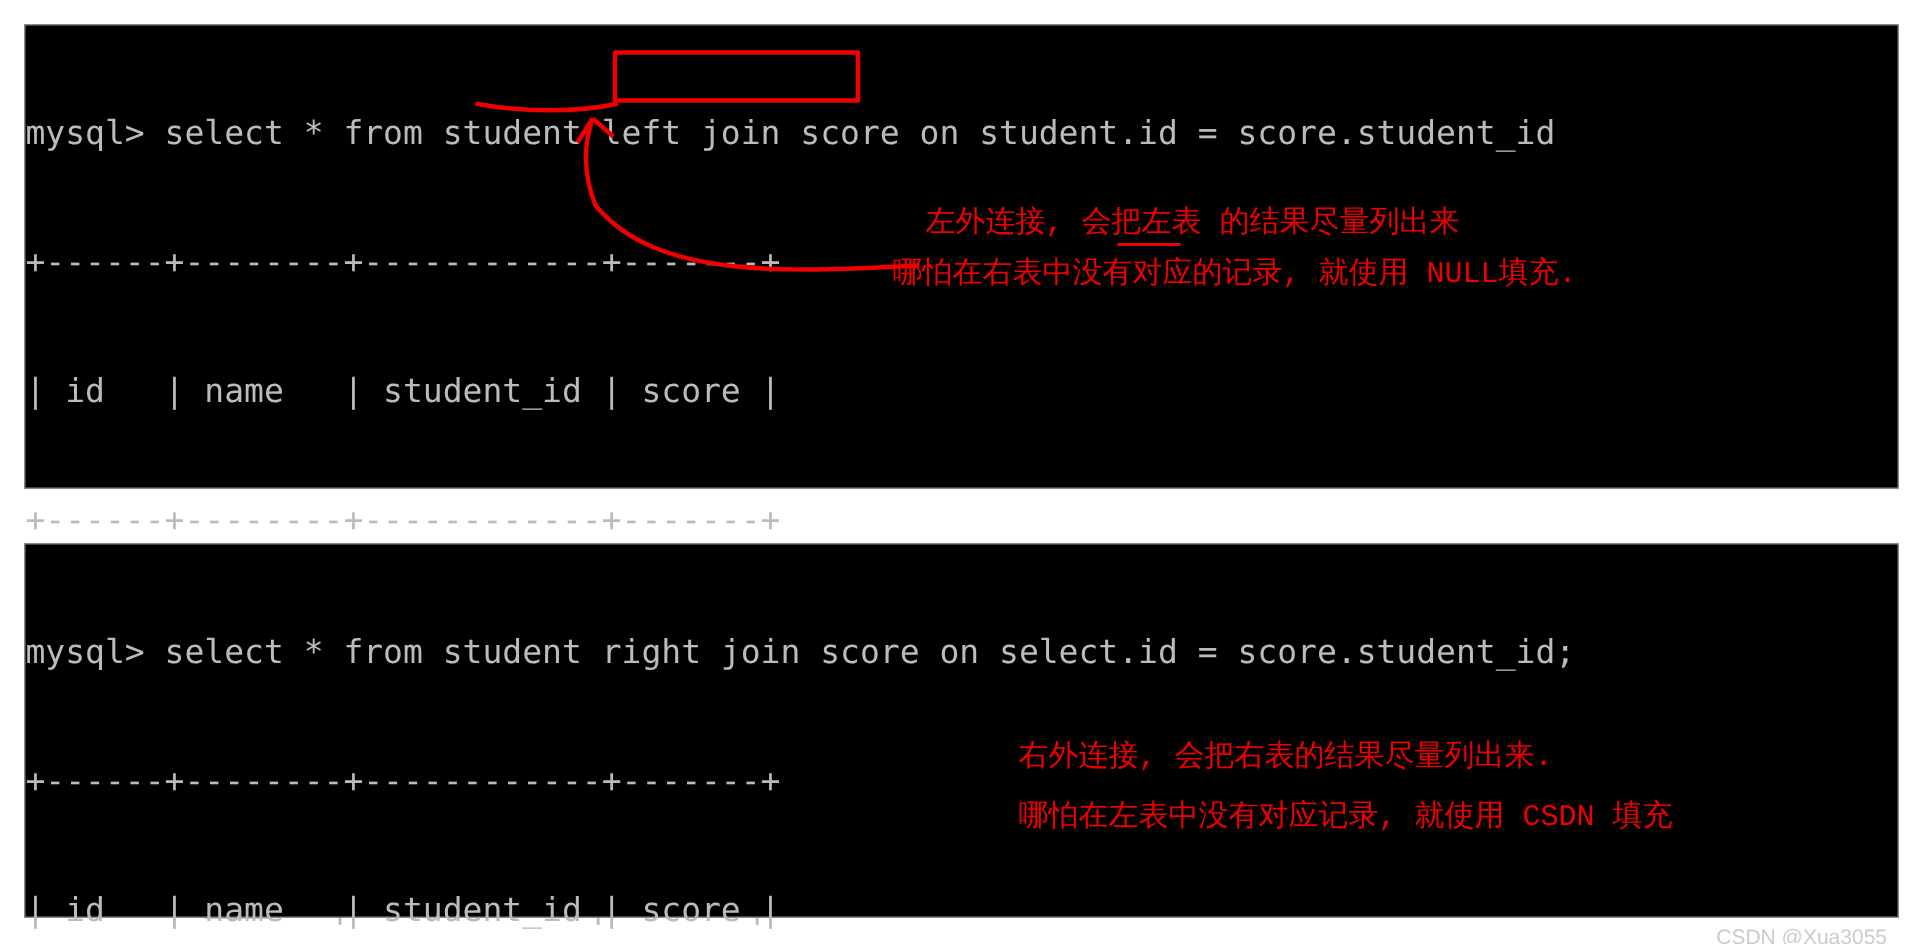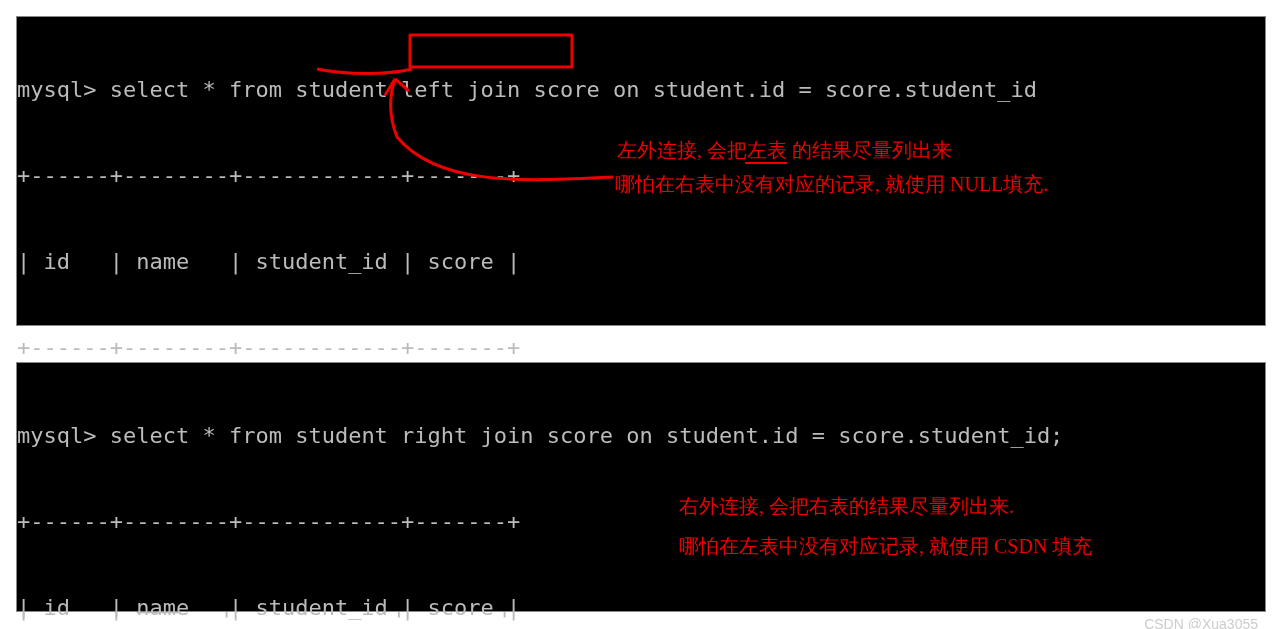--- a/index.html
+++ b/index.html
@@ -16,21 +16,21 @@
     color:#bbb;
     padding:2px 0 6px 0;
     white-space:pre;
     line-height:1.3;
     position:relative;
     border:1px solid #888;
   }
   .term .line{display:block;}
   .ann{
     color:#e00;
-    font-family:Liberation Serif, serif;
+    font-family:Liberation Mono, monospace;
     font-size:20px;
     position:absolute;
     white-space:nowrap;
   }
   svg.overlay{
     position:absolute;
     left:0;top:0;
     pointer-events:none;
   }
   .gap{height:36px;}
@@ -51,41 +51,41 @@
   <span class="line">| id   | name   | student_id | score |</span>
   <span class="line">+------+--------+------------+-------+</span>
   <span class="line">|    1 | 张三   |          1 |    90 |</span>
   <span class="line">|    2 | 李四   |          2 |    80 |</span>
   <span class="line">|    3 | 王五   |       NULL |  NULL |</span>
   
   
 
   
   <div class="ann" style="left:600px; top:120px;">左外连接, 会把左表 的结果尽量列出来</div>
-  <div class="ann" style="left:598px; top:154px;">哪怕在右表中没有对应的记录, 就使用 NULL填充.</div>
+  <div class="ann" style="left:578px; top:154px;">哪怕在右表中没有对应的记录, 就使用 NULL填充.</div>
 
   
   <svg class="overlay" width="1260" height="300">
 
     <path d="M393 18 L555 18 L555 50 L393 50 Z" stroke="#e00" stroke-width="3" fill="none" stroke-linejoin="round"></path>
 
     <path d="M300 52 C330 58 370 58 395 52" stroke="#e00" stroke-width="3" fill="none"></path>
 
     <path d="M596 160 C500 165 420 168 380 120 C372 100 372 80 378 62" stroke="#e00" stroke-width="3" fill="none"></path>
 
     <path d="M378 62 L368 78 M378 62 L392 74" stroke="#e00" stroke-width="3" fill="none"></path>
 
     <path d="M728 146 L770 146" stroke="#e00" stroke-width="2" fill="none"></path>
   </svg>
 </div>
 
 <div class="gap"></div>
 
 <div class="term" style="height:240px;">
-  <span class="line"><span>mysql&gt; </span><span>select * from student right join score on student.id = score.student_id;</span></span>
+  <span class="line"><span>mysql&gt; </span><span>select * from student right join score on select.id = score.student_id;</span></span>
   <span class="line">+------+--------+------------+-------+</span>
   <span class="line">| id   | name   | student_id | score |</span>
   
   
   
   
   
 
   <div class="ann" style="left:662px; top:130px;text-align:right;">右外连接, 会把右表的结果尽量列出来.</div>
   <div class="ann" style="left:662px; top:170px;">哪怕在左表中没有对应记录, 就使用 CSDN 填充</div>

